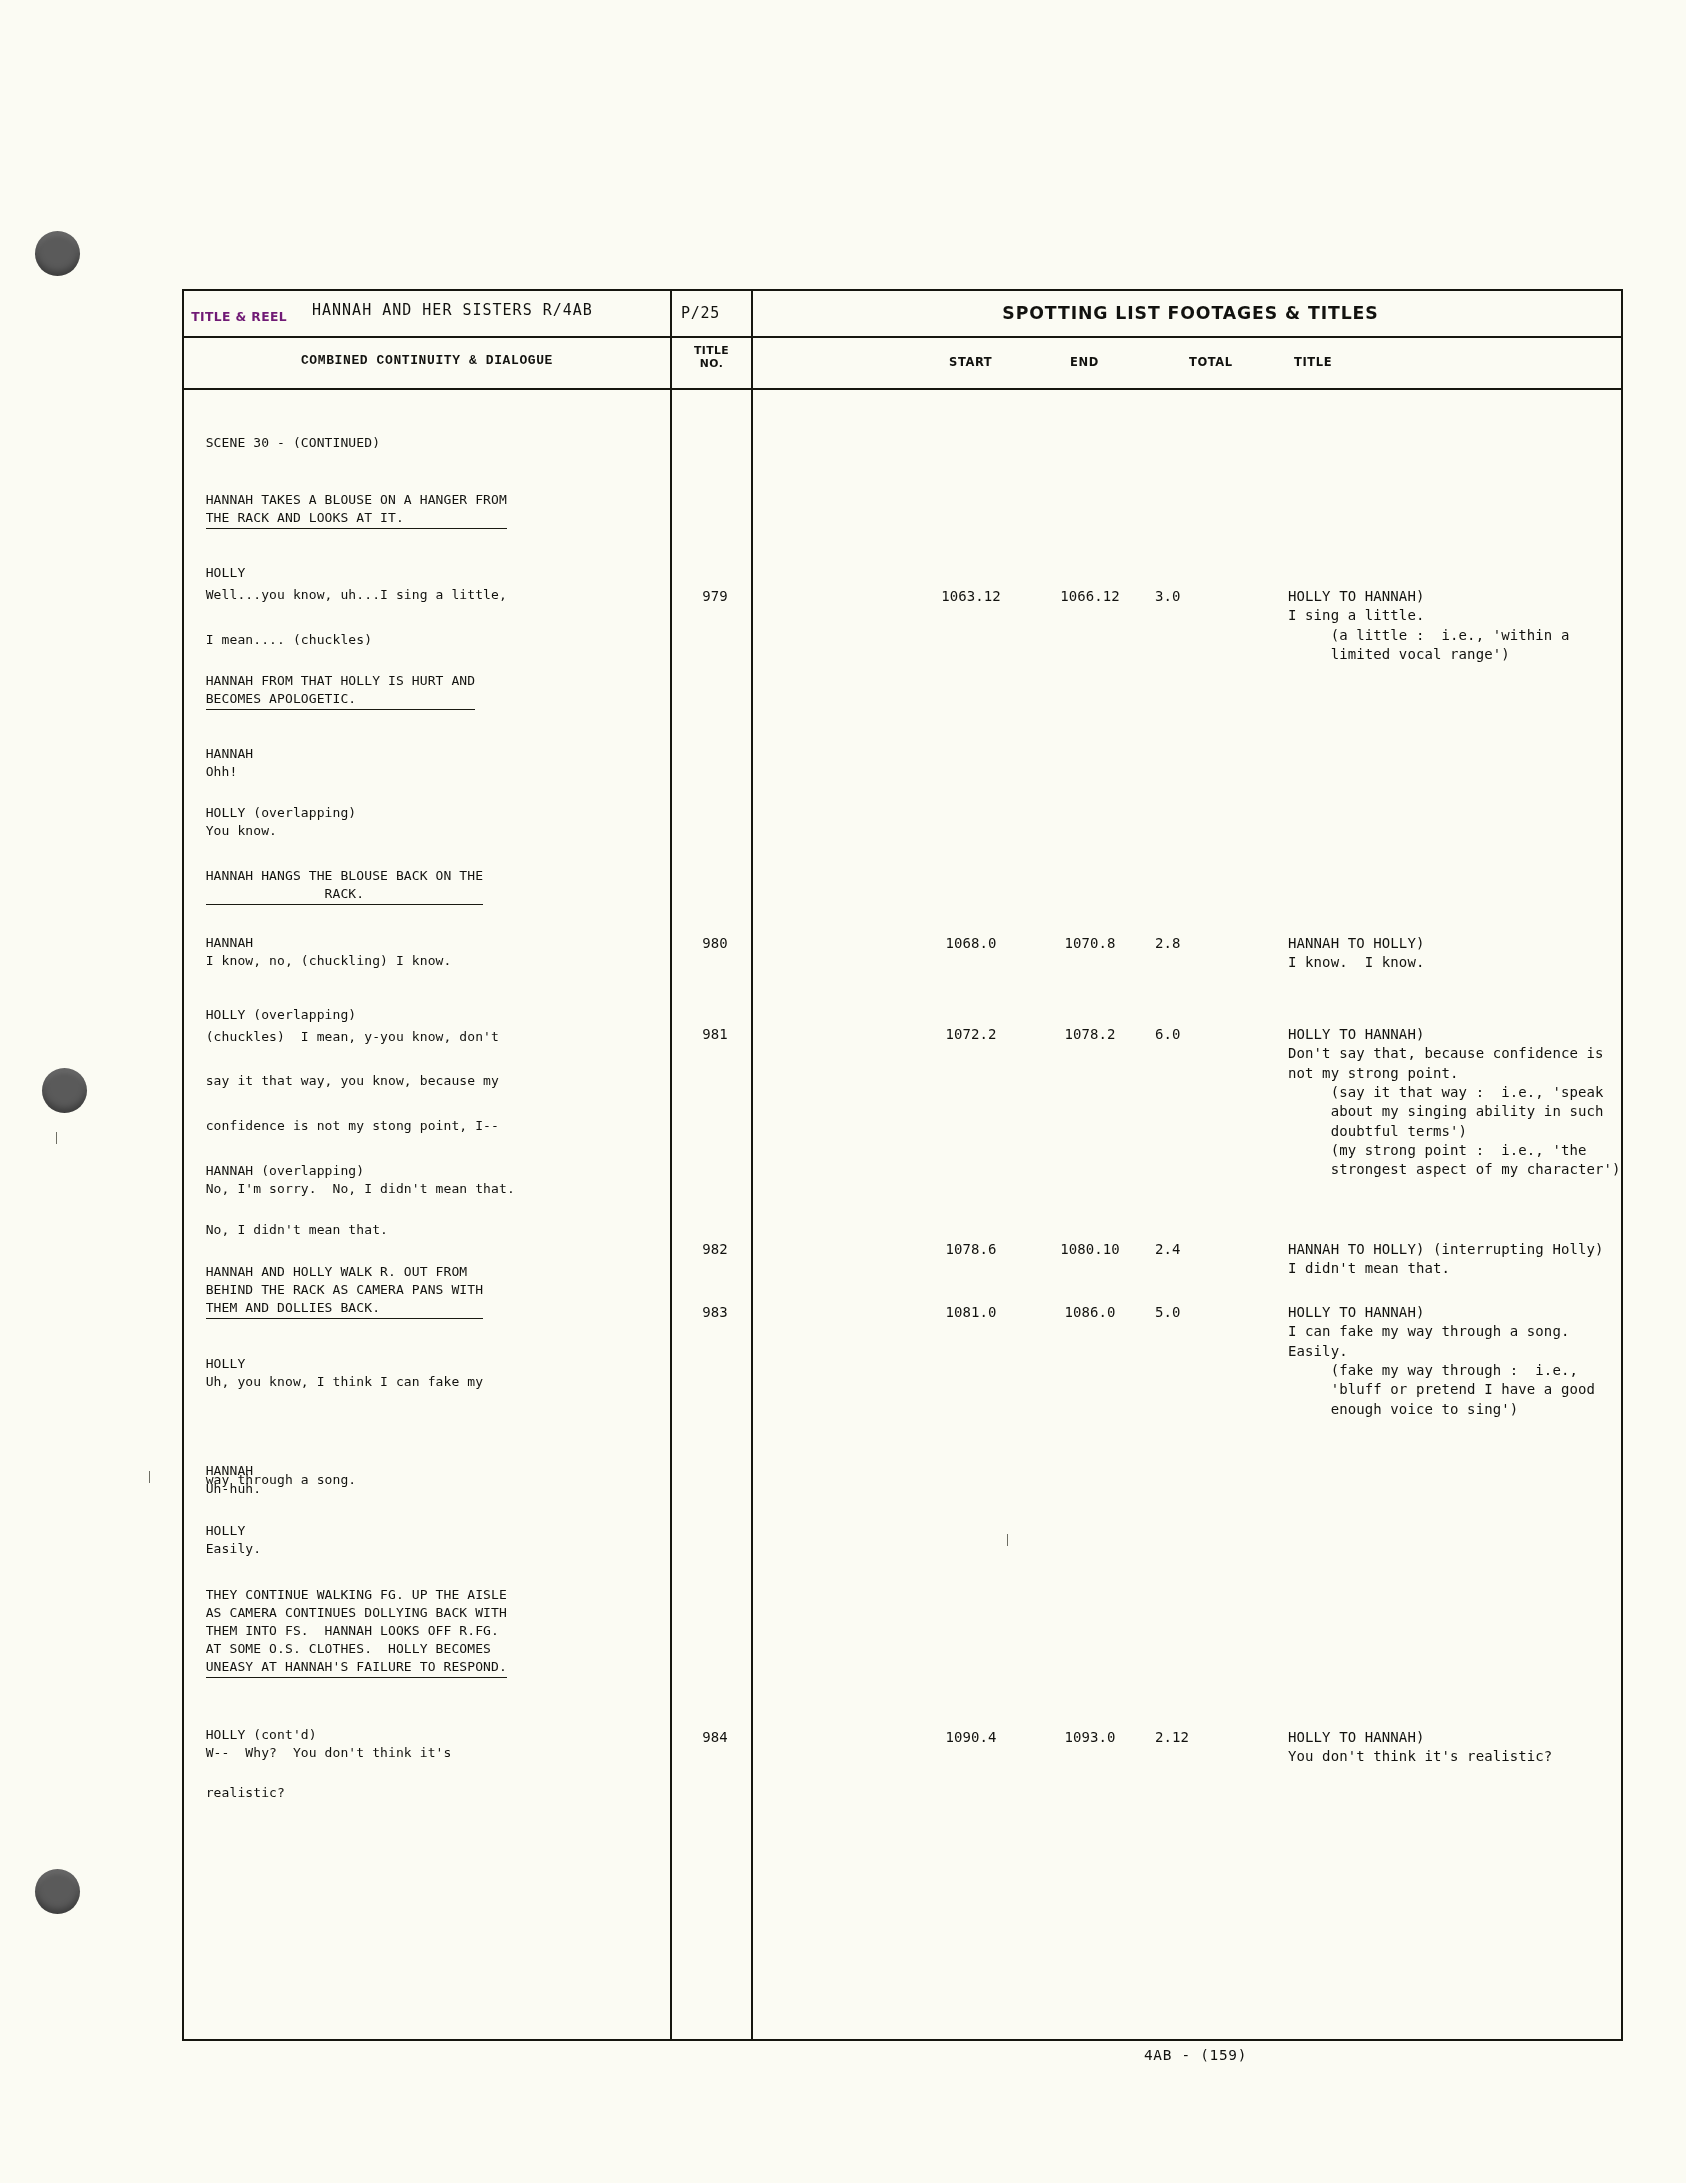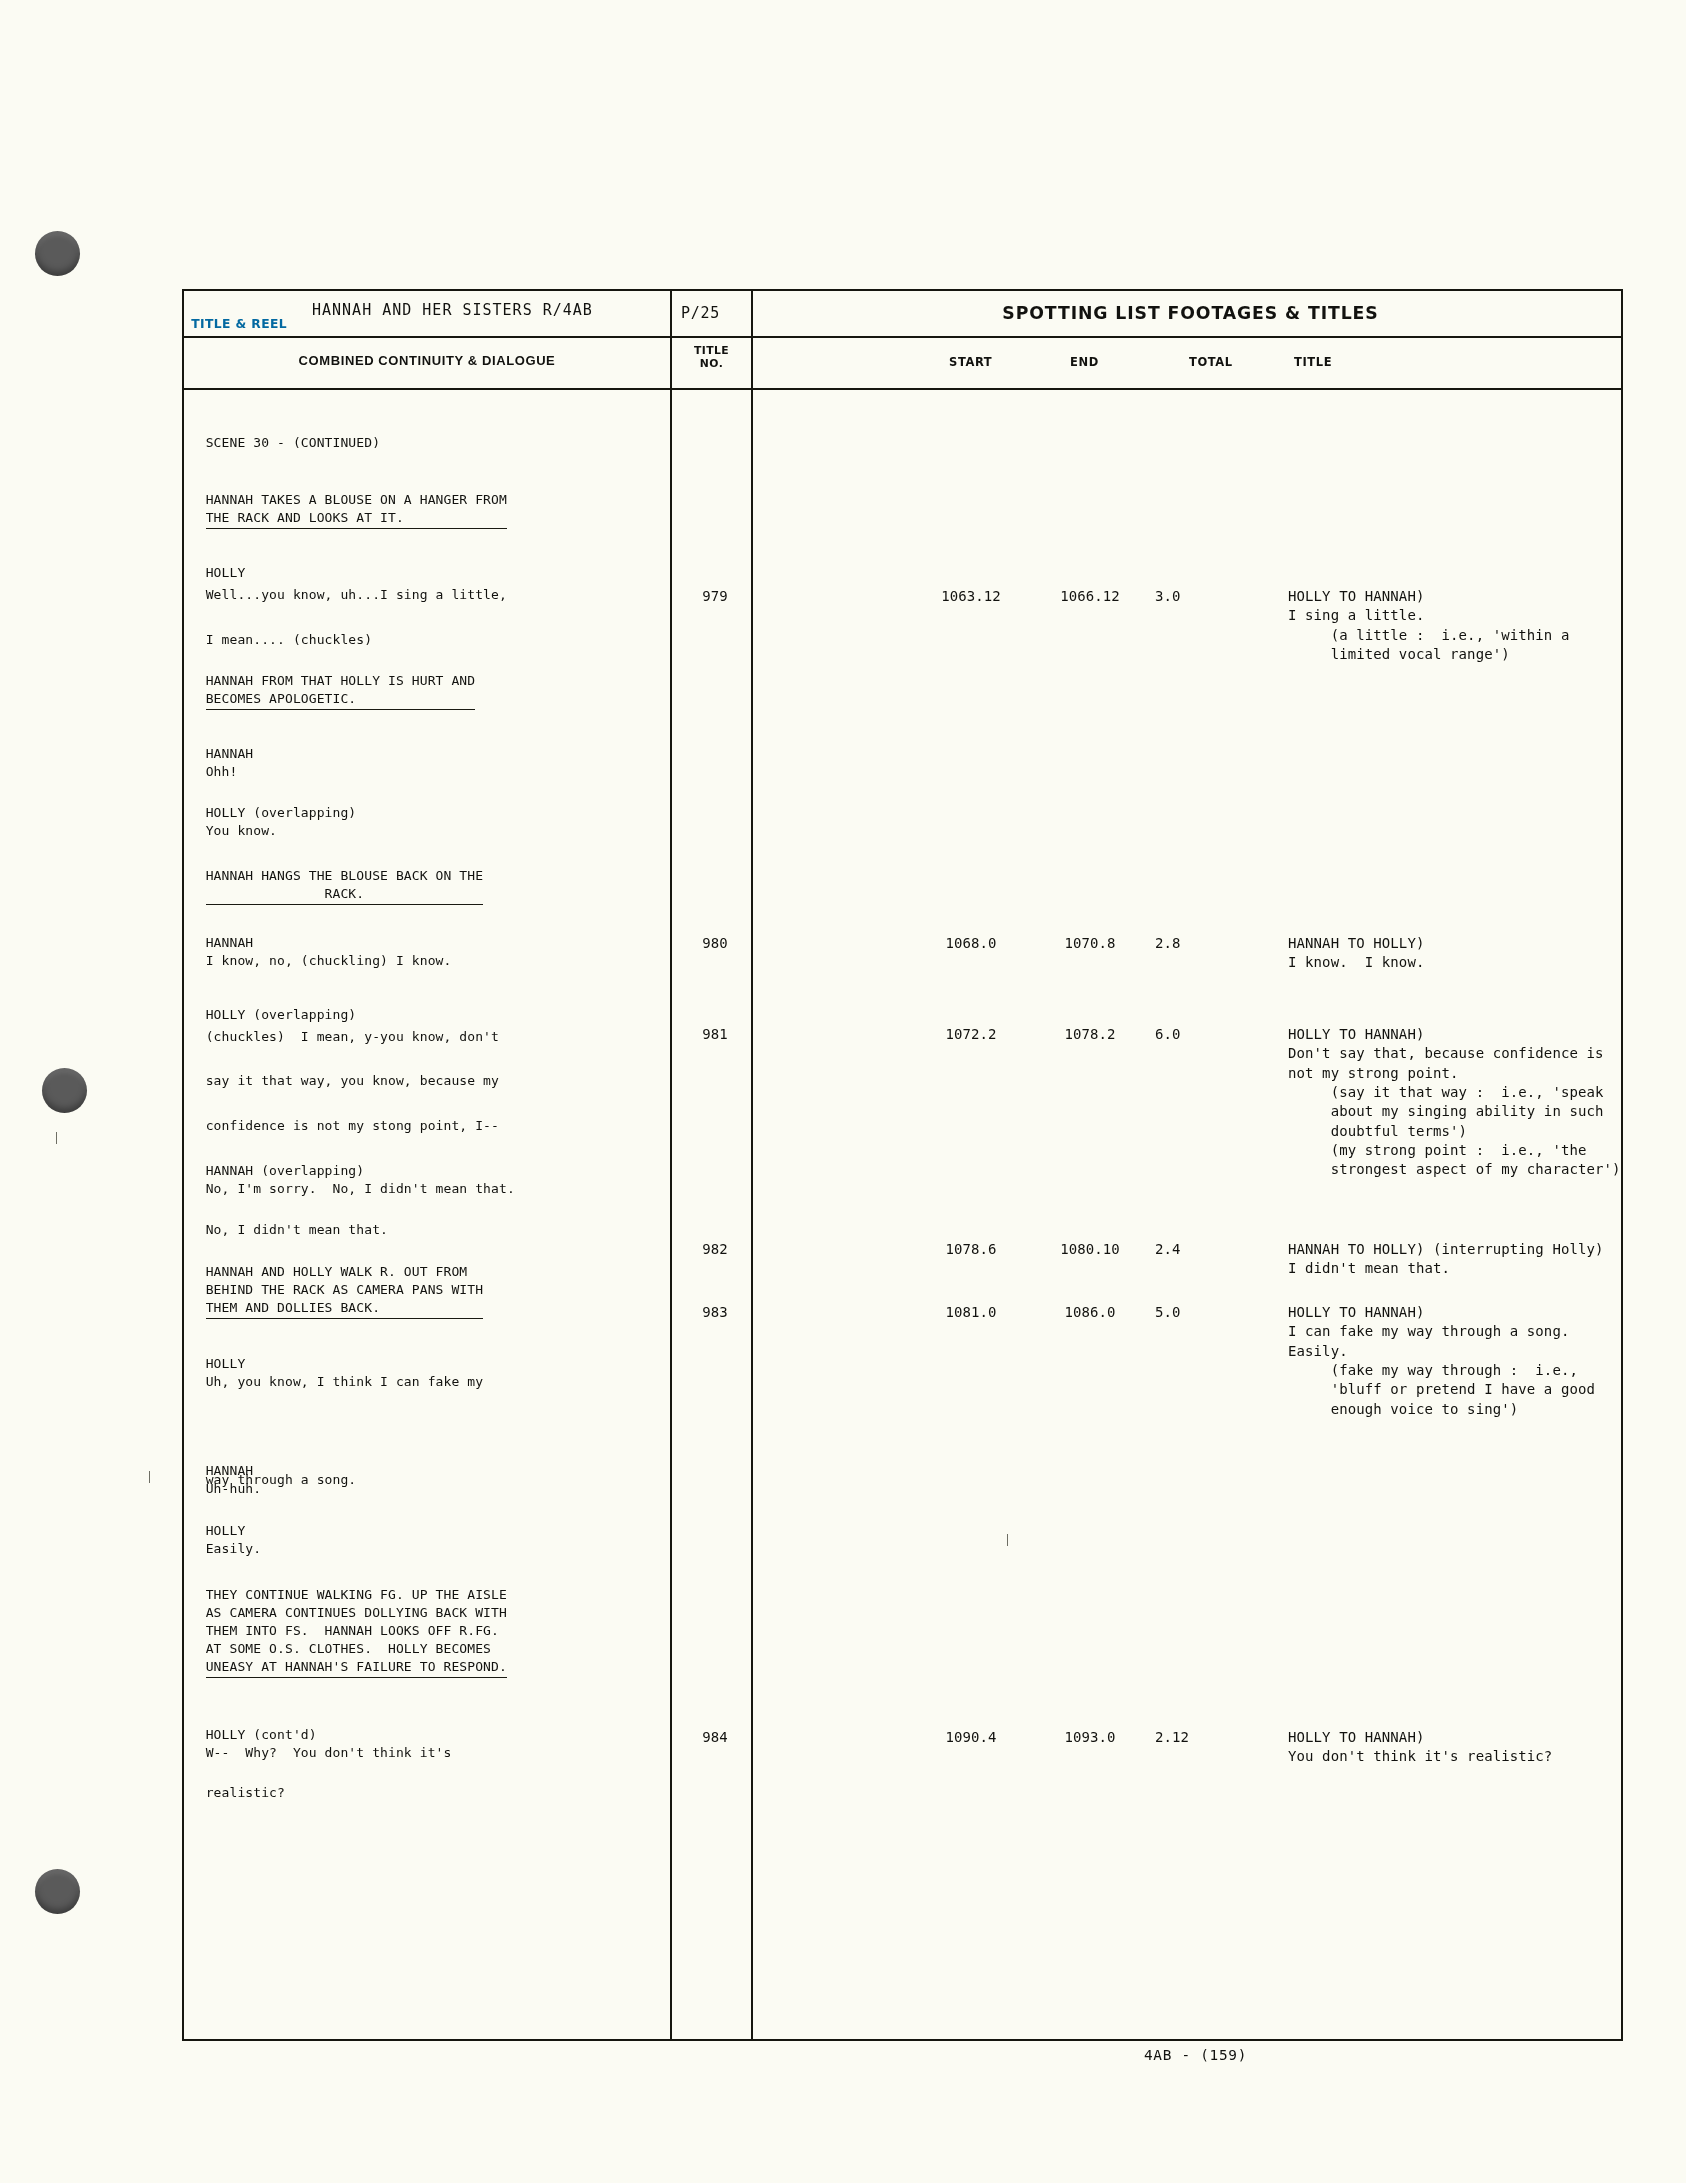--- a/index.html
+++ b/index.html
@@ -76,26 +76,26 @@
 
   
   .hdr-left {
     position: absolute;
     left: 0; top: 0;
     width: 486px; height: 45px;
   }
   .lbl-title-reel {
     position: absolute;
     left: 7.2px;
-    top: 26px;
+    top: 19px;
     font-family: "DejaVu Sans", sans-serif;
     font-size: 12.3px;
     font-weight: 700;
     letter-spacing: 0.4px;
-    color: #0369a1;
+    color: #701a75;
   }
   .film-title {
     position: absolute;
     left: 128px;
     top: 10px;
     font-size: 15px;
     letter-spacing: 1px;
     white-space: nowrap;
   }
   .hdr-pno {
@@ -117,21 +117,21 @@
     letter-spacing: 0.9px;
   }
 
   
   .hdr-ccd {
     position: absolute;
     left: 0;
     top: 62px;
     width: 486px;
     text-align: center;
-    font-family: Liberation Sans, sans-serif;
+    font-family: Liberation Mono, monospace;
     font-weight: 700;
     font-size: 13px;
     letter-spacing: 0.6px;
   }
   .hdr-titleno {
     position: absolute;
     left: 488px;
     top: 53px;
     width: 79px;
     text-align: center;

